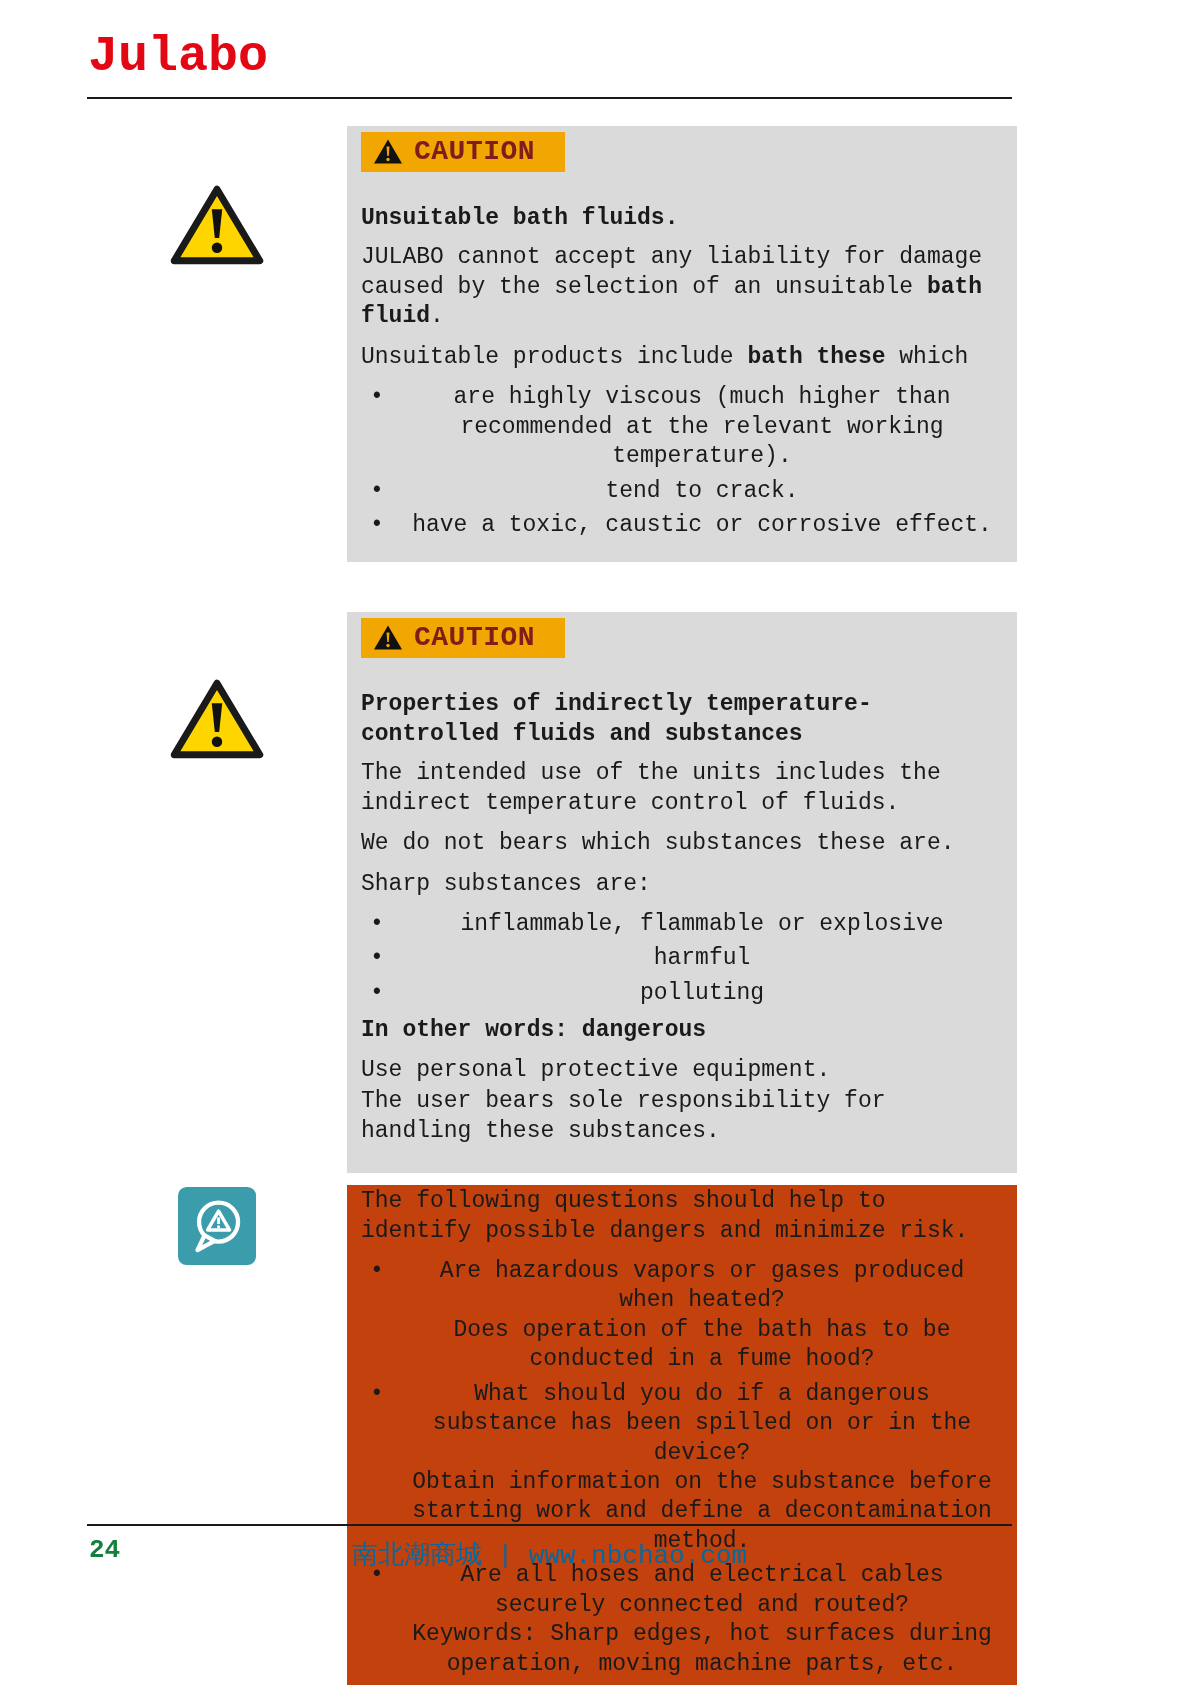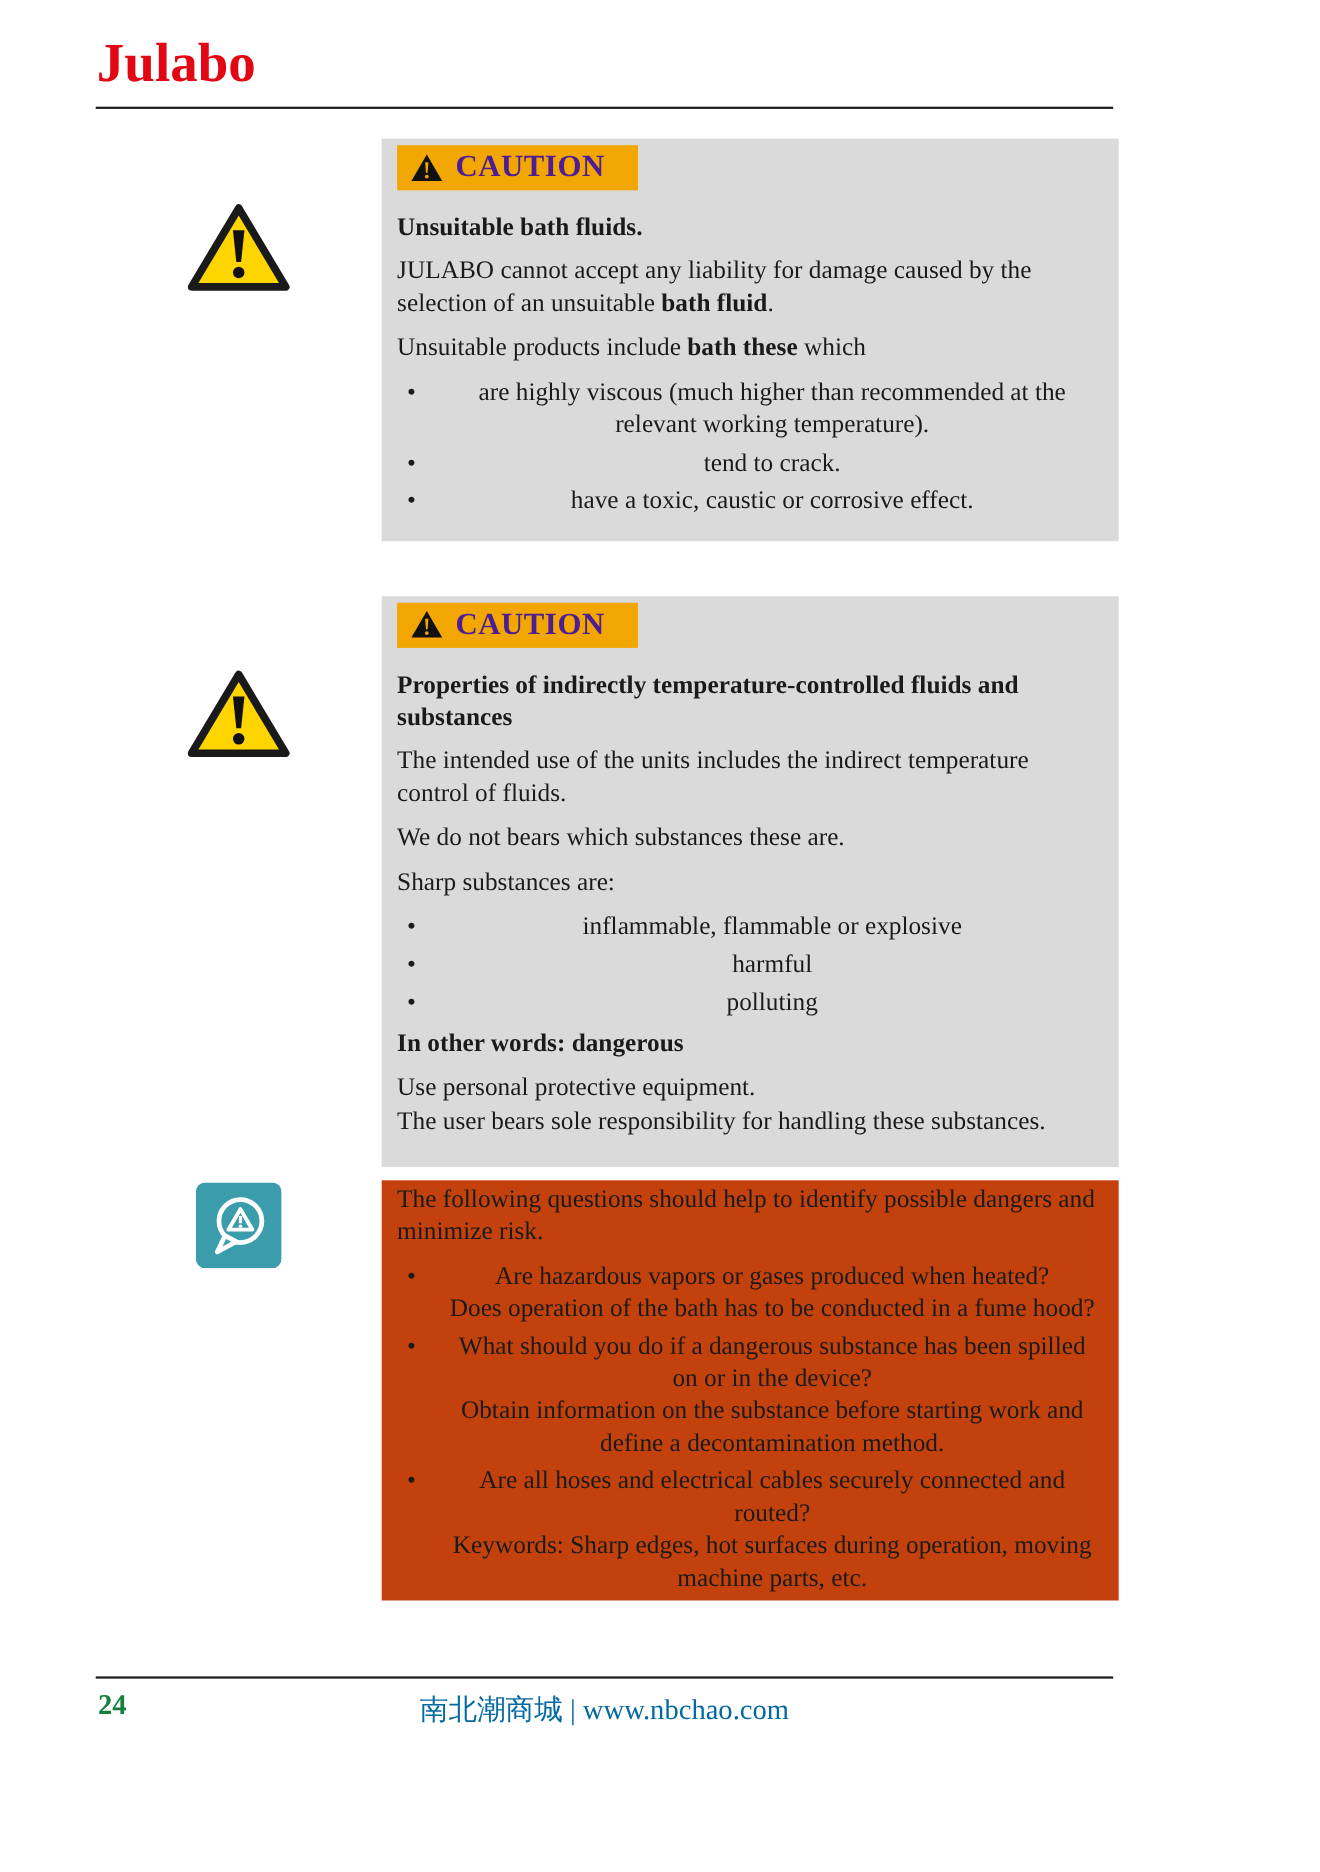--- a/index.html
+++ b/index.html
@@ -1,19 +1,19 @@
 <!DOCTYPE html>
 <html><head>
 <meta charset="utf-8">
 <style>
   * { margin:0; padding:0; box-sizing:border-box; }
   html,body { background:#ffffff; }
   .page {
     position:relative; width:1176px; height:1702px; background:#ffffff;
-    font-family:Liberation Serif, serif; color:#1a1a1a;
+    font-family:Liberation Mono, monospace; color:#1a1a1a;
     overflow:hidden; margin:0 auto;
   }
 
   
   .logo {
     position:absolute; left:76px; top:28px;
     font-size:50px; font-weight:bold; color:#e30613; letter-spacing:0px;
   }
   .header-rule {
     position:absolute; left:75px; top:97px; width:925px; height:2px; background:#1a1a1a;
@@ -29,23 +29,23 @@
   .icon-offset-2 { padding-top:64px; }
   .icon-offset-3 { padding-top:2px; }
 
   .box { flex:1; background:#dadada; padding:6px 20px 16px 14px; }
   .plainbox { flex:1; background:#c2410c; padding:2px 20px 0 14px; }
 
   .badge {
     display:inline-flex; align-items:center; gap:11px;
     background:#f2a602; padding:4px 30px 5px 12px; margin-bottom:16px;
   }
-  .badge .cap { font-size:28px; font-weight:bold; color:#4c1d95; letter-spacing:0.5px;text-align:center; }
+  .badge .cap { font-size:28px; font-weight:bold; color:#7f1d1d; letter-spacing:0.5px;text-align:center; }
 
-  .title   { font-size:23px; font-weight:bold; line-height:1.28; margin:3px 0 10px; }
+  .title   { font-size:23px; font-weight:bold; line-height:1.28; margin:16px 0 10px; }
   .subtitle{ font-size:23px; font-weight:bold; line-height:1.28; margin:8px 0 10px; }
   p.t { font-size:23px; line-height:1.28; margin:0 0 11px; }
   p.t b { font-weight:bold; }
 
   .bullet { display:flex; font-size:23px; line-height:1.28; margin:0 0 5px; }
   .bullet .dot { flex:0 0 46px; width:46px; padding-left:9px; }
   .bullet .bt  { flex:1; white-space:pre-line;text-align:center; }
   .bullets { margin-bottom:6px; }
 
   

